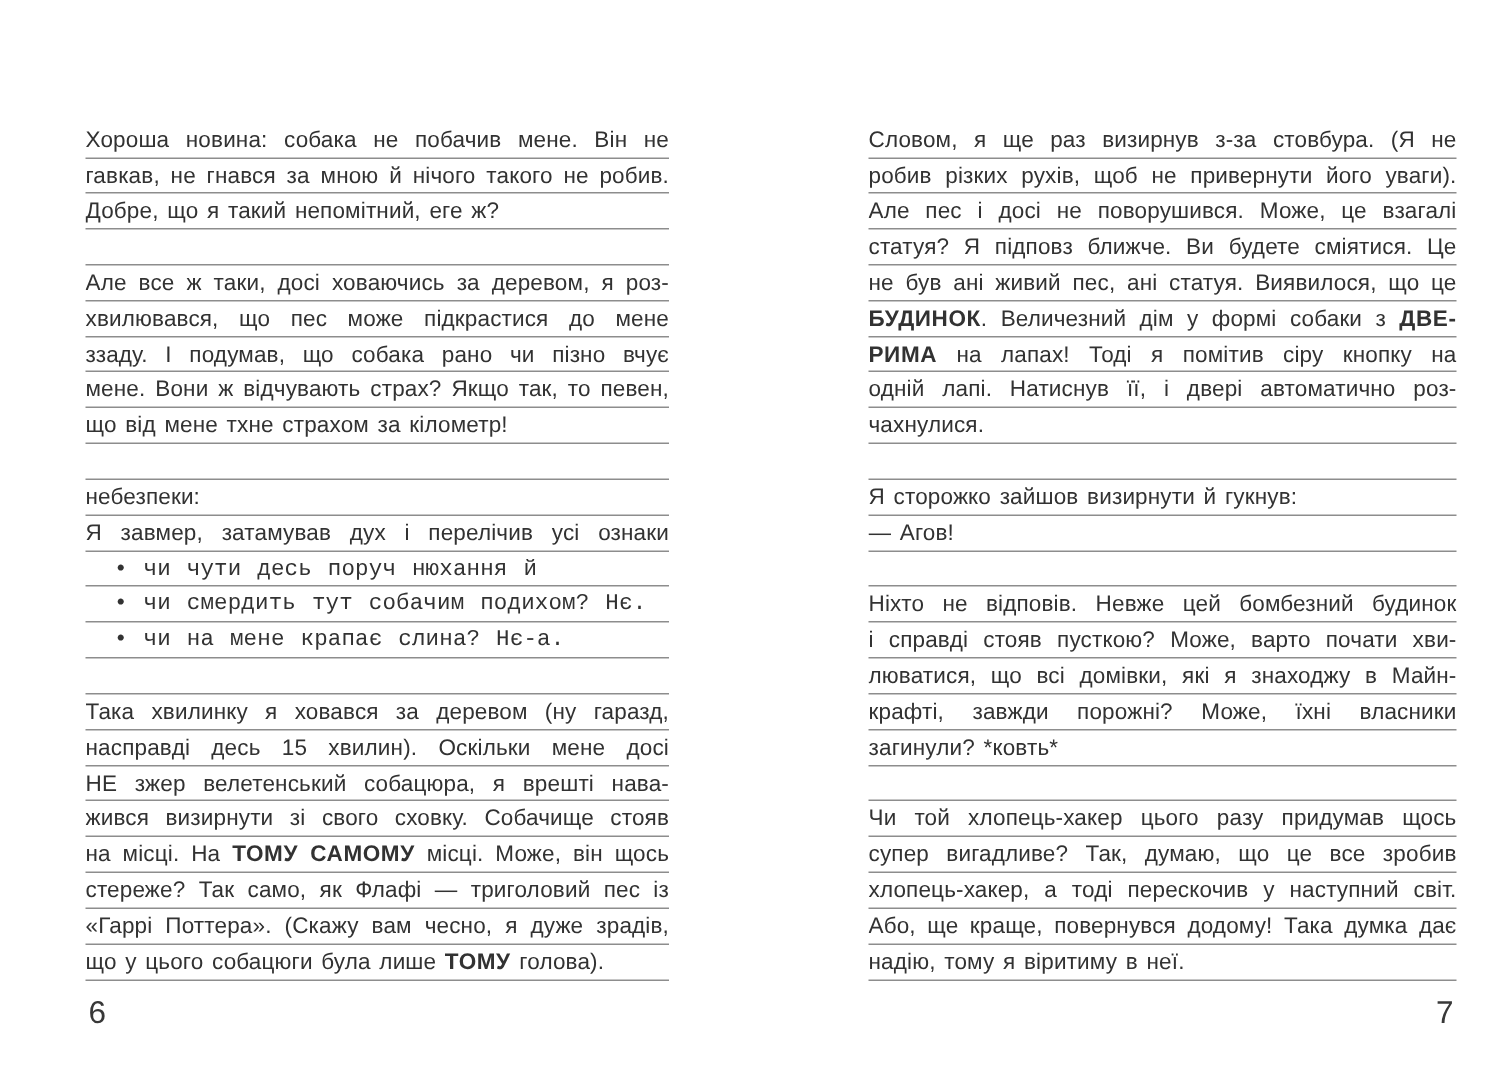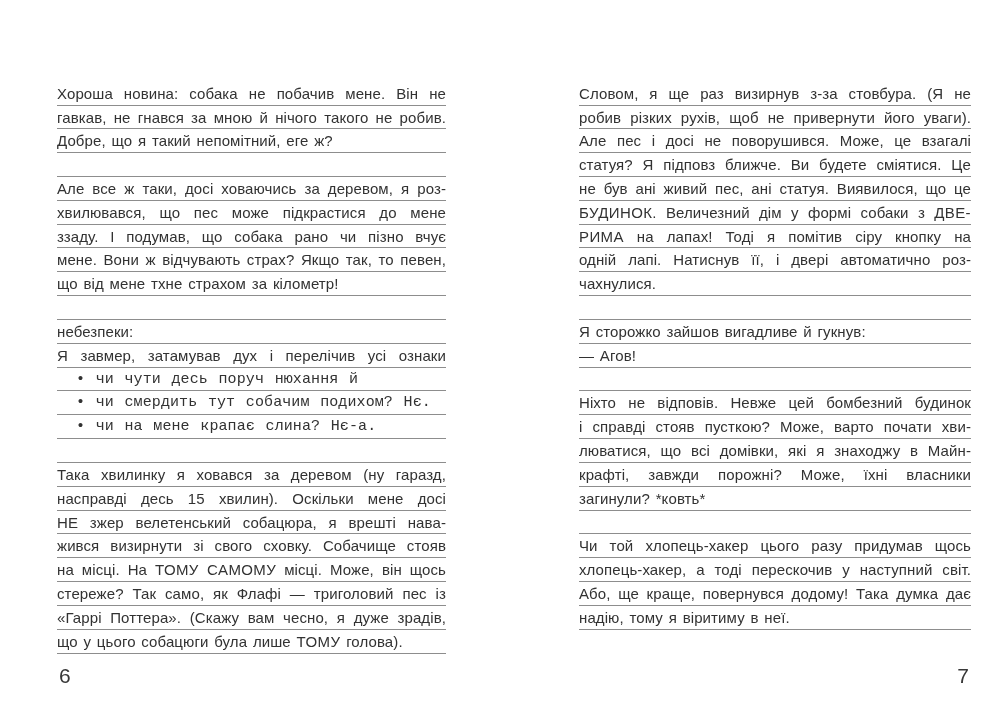--- a/index.html
+++ b/index.html
@@ -27,21 +27,21 @@
     border-bottom:1.6px solid var(--rule);
     line-height:21.5px;
     padding-top:1px;
     overflow:hidden;
     font-size:15px;
     word-spacing:1.5px;
     letter-spacing:0.1px;
   }
   .line.j{text-align:justify;text-align-last:justify;text-justify:inter-word;}
   .line.ind{padding-left:19px;font-family:Liberation Mono, monospace;}
-  .b{font-weight:400;letter-spacing:0.4px;}
+  .b{font-weight:700;letter-spacing:0.4px;}
   .pagenum{
     position:absolute;top:664px;
     font-size:21px;font-weight:400;color:#383838;
   }
   .pn-left{left:2px;}
   .pn-right{right:2px;}
 </style>
 </head>
 <body>
 
@@ -82,30 +82,31 @@
         <div class="line j"><span>Словом, я ще раз визирнув з-за стовбура. (Я не</span></div>
         <div class="line j"><span>робив різких рухів, щоб не привернути його уваги).</span></div>
         <div class="line j"><span>Але пес і досі не поворушився. Може, це взагалі</span></div>
         <div class="line j"><span>статуя? Я підповз ближче. Ви будете сміятися. Це</span></div>
         <div class="line j"><span>не був ані живий пес, ані статуя. Виявилося, що це</span></div>
         <div class="line j"><span class="b">БУДИНОК</span><span>. Величезний дім у формі собаки з </span><span class="b">ДВЕ-</span></div>
         <div class="line j"><span class="b">РИМА</span><span> на лапах! Тоді я помітив сіру кнопку на</span></div>
         <div class="line j"><span>одній лапі. Натиснув її, і двері автоматично роз-</span></div>
         <div class="line"><span>чахнулися.</span></div>
         <div class="line"></div>
-        <div class="line"><span>Я сторожко зайшов вигадливе й гукнув:</span></div>
+        <div class="line"><span>Я сторожко зайшов визирнути й гукнув:</span></div>
         <div class="line"><span>— Агов!</span></div>
         <div class="line"></div>
         <div class="line j"><span>Ніхто не відповів. Невже цей бомбезний будинок</span></div>
         <div class="line j"><span>і справді стояв пусткою? Може, варто почати хви-</span></div>
         <div class="line j"><span>люватися, що всі домівки, які я знаходжу в Майн-</span></div>
         <div class="line j"><span>крафті, завжди порожні? Може, їхні власники</span></div>
         <div class="line"><span>загинули? *ковть*</span></div>
         <div class="line"></div>
         <div class="line j"><span>Чи той хлопець-хакер цього разу придумав щось</span></div>
+        <div class="line j"><span>супер вигадливе? Так, думаю, що це все зробив</span></div>
         <div class="line j"><span>хлопець-хакер, а тоді перескочив у наступний світ.</span></div>
         <div class="line j"><span>Або, ще краще, повернувся додому! Така думка дає</span></div>
         <div class="line"><span>надію, тому я віритиму в неї.</span></div>
       </div>
     <div class="pagenum pn-right">7</div>
   </section>
 
 </div>
 
 </body></html>

